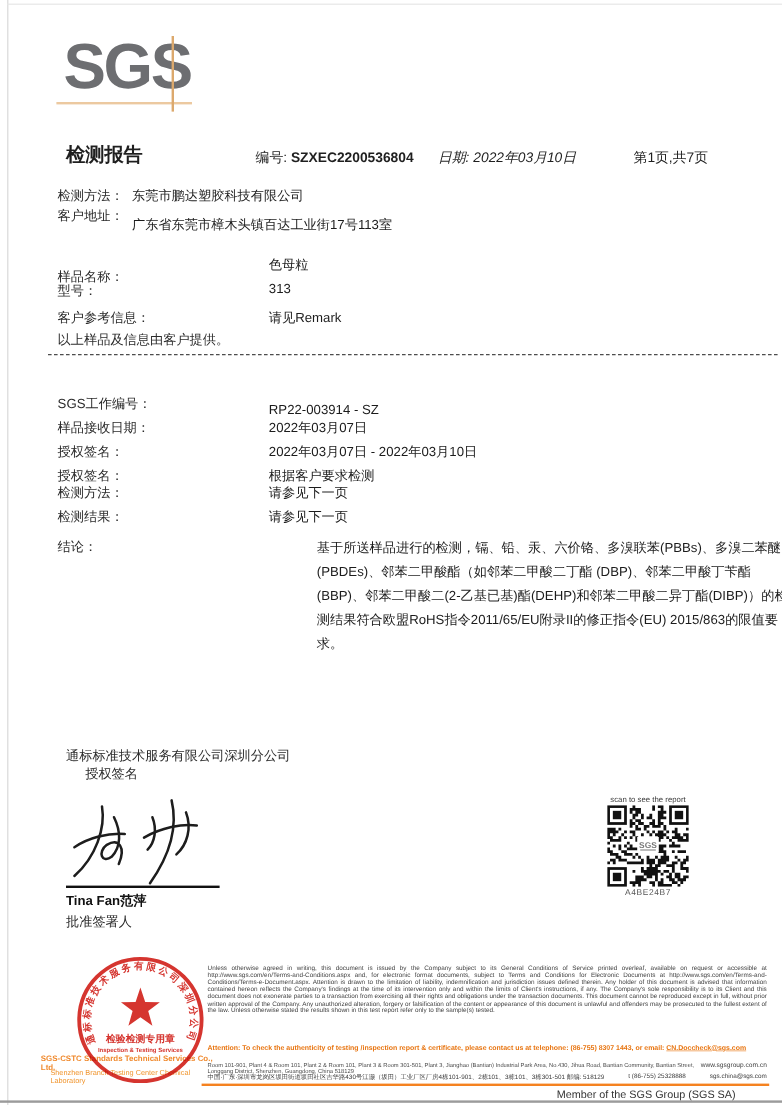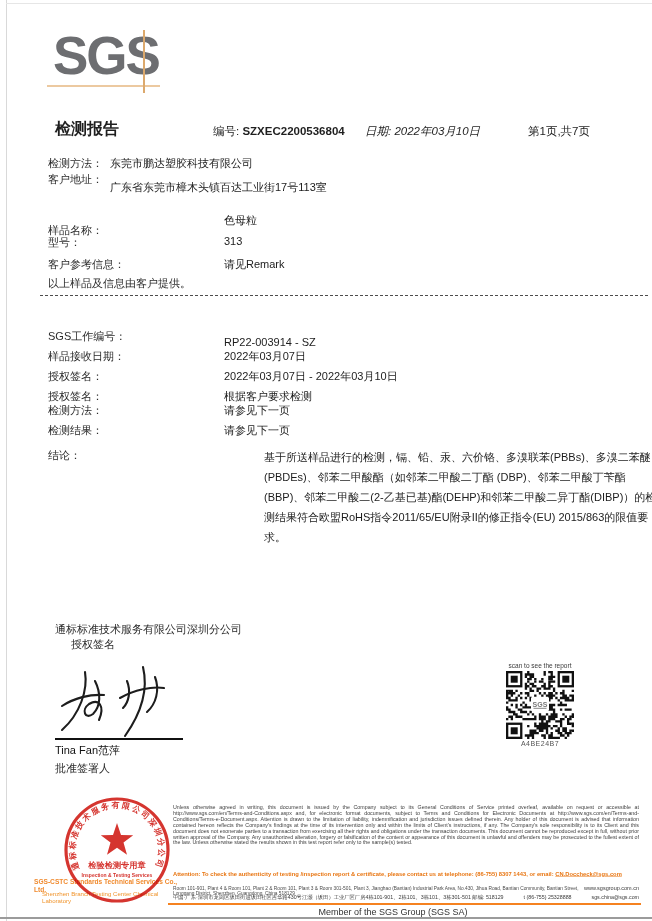--- a/index.html
+++ b/index.html
@@ -35,21 +35,21 @@
 
   .sep-dashed{left:40px;top:295px;width:608px;border-top:1.5px dashed #4d4d4d;height:0;}
 
   .conclusion{left:224px;top:447px;width:396px;font-size:11px;line-height:20px;color:#1c1c1c;margin-left:40px;}
 
   
   .sig-company{left:55px;top:622px;font-size:11px;}
   .sig-auth{left:55px;top:637px;font-size:11px;margin-left:16px;}
   .sig-svg{left:56px;top:654px;}
   .sig-line{left:55px;top:738px;width:128px;height:1.5px;background:#111;}
-  .sig-name{left:55px;top:743px;font-size:11px;font-weight:400;color:#111;}
+  .sig-name{left:55px;top:743px;font-size:11px;font-weight:700;color:#111;}
   .sig-title{left:55px;top:761px;font-size:11px;}
 
   
   .qr-caption{left:499px;top:662px;width:164px;transform:scale(.5);transform-origin:0 0;
               font-size:13px;color:#3a3a3a;text-align:center;}
   .qr-svg{left:506px;top:671px;}
   .qr-label{left:499px;top:739px;width:164px;transform:scale(.5);transform-origin:0 0;
             font-size:14px;color:#555;text-align:center;letter-spacing:1px;}
 
   
@@ -62,21 +62,21 @@
   .addr1{left:173px;top:885px;width:932px;display:flex;justify-content:space-between;
          align-items:flex-start;color:#4a4a4a;}
   .addr1 .a{font-size:9.6px;}
   .addr1 .w{font-size:11px;color:#3c3c3c;white-space:nowrap;margin-left:8px;}
   .addr2{left:173px;top:894px;width:932px;display:flex;justify-content:space-between;
          align-items:flex-start;color:#3c3c3c;}
   .addr2 .a{font-size:10.6px;}
   .addr2 .p{font-size:10.6px;white-space:nowrap;margin:0 10px;}
   .addr2 .e{font-size:10.6px;white-space:nowrap;}
   .orange-rule{left:168px;top:903px;width:473px;height:2px;background:#f58220;}
-  .member{left:173px;top:907px;width:440px;text-align:center;font-size:9px;color:#333;}
+  .member{left:173px;top:907px;width:440px;text-align:right;font-size:9px;color:#333;}
 
   .co-en{left:34px;top:878px;width:290px;font-size:13.2px;color:#f08a2e;font-weight:600;}
   .lab-en{left:42px;top:890px;width:290px;font-size:12.2px;color:#f0952e;}
 
   .stamp{left:60px;top:793px;mix-blend-mode:multiply;opacity:.93;}
 </style>
 </head>
 <body>
 
 <div class="abs edge-left"></div>

